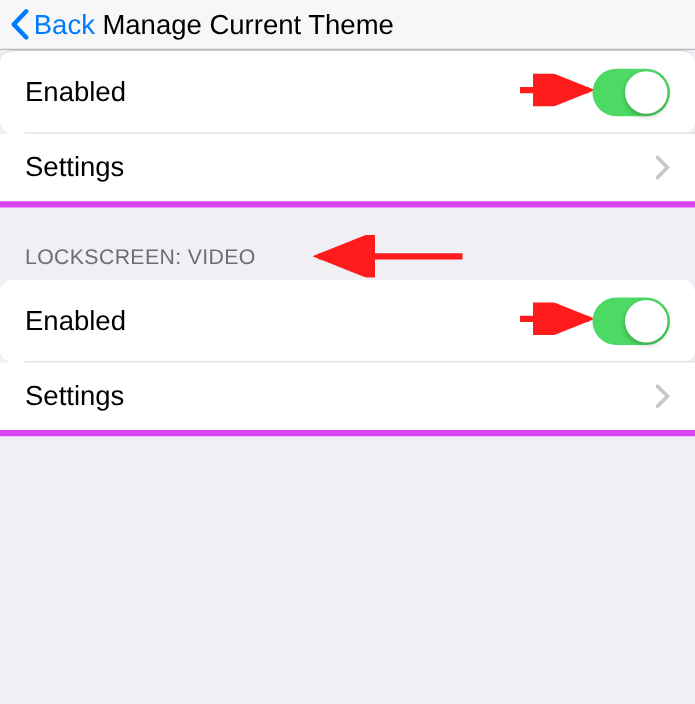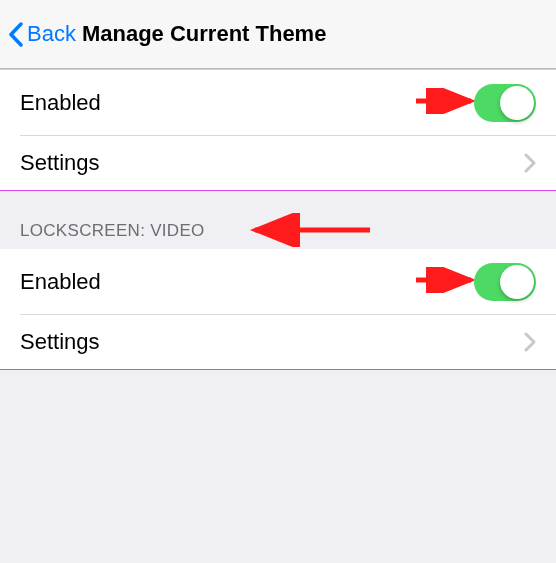--- a/index.html
+++ b/index.html
@@ -11,78 +11,79 @@
     body {
       font-family: -apple-system, "Helvetica Neue", Helvetica, Arial, sans-serif;
       background: #efeff4;
       width: 556px;
       height: 563px;
       overflow: hidden;
     }
     .nav-bar {
       display: flex;
       align-items: center;
-      height: 69px;
+      height: 40px;
       background: #f7f7f8;
       border-bottom: 1px solid #b8b8bc;
       padding: 0 8px;
     }
     .back-button {
       display: flex;
       align-items: center;
       color: #007aff;
       font-size: 22px;
       cursor: pointer;
       margin-right: 6px;
     }
     .back-chevron {
       width: 16px;
       height: 25px;
       margin-right: 3px;
     }
     .nav-title {
       font-size: 22px;
-      font-weight: 700;
+      font-weight: 400;
       color: #000;
     }
     .section-header {
       padding: 30px 20px 8px 20px;
       color: #6d6d72;
       font-size: 17px;
       letter-spacing: 0.3px;
       position: relative;
     }
     .row {
       background: #fff;
       display: flex;
       align-items: center;
       justify-content: space-between;
       padding: 14px 20px;
       font-size: 22px;
       color: #000;
-      border-bottom: 1px solid #d946ef;
+      border-bottom: 5px solid #d946ef;
       position: relative;
     }
     .row:first-of-type {
       border-top: 1px solid #d1d1d6;
     }
     .group .row + .row {
       border-top: none;
     }
     .row.inset-border::after {
       content: "";
       position: absolute;
       bottom: 0;
       left: 20px;
       right: 0;
       height: 1px;
       background: #d9d9dc;
     }
     .row.inset-border {
       border-bottom: none;
+      border-radius: 10px;
     }
     .chevron-right {
       width: 12px;
       height: 20px;
       flex-shrink: 0;
     }
     .toggle {
       width: 62px;
       height: 38px;
       background: #4cd964;

